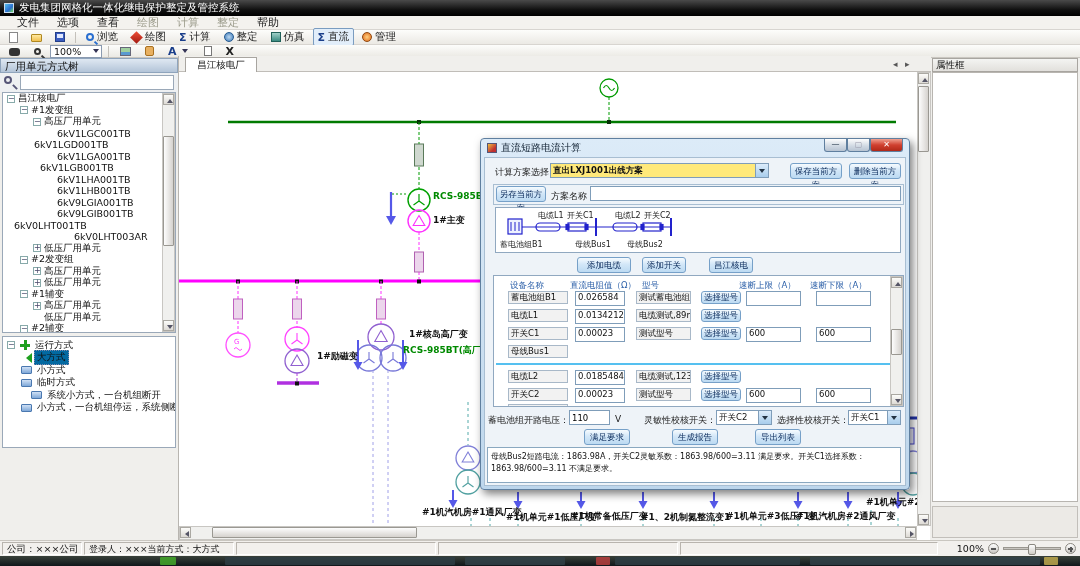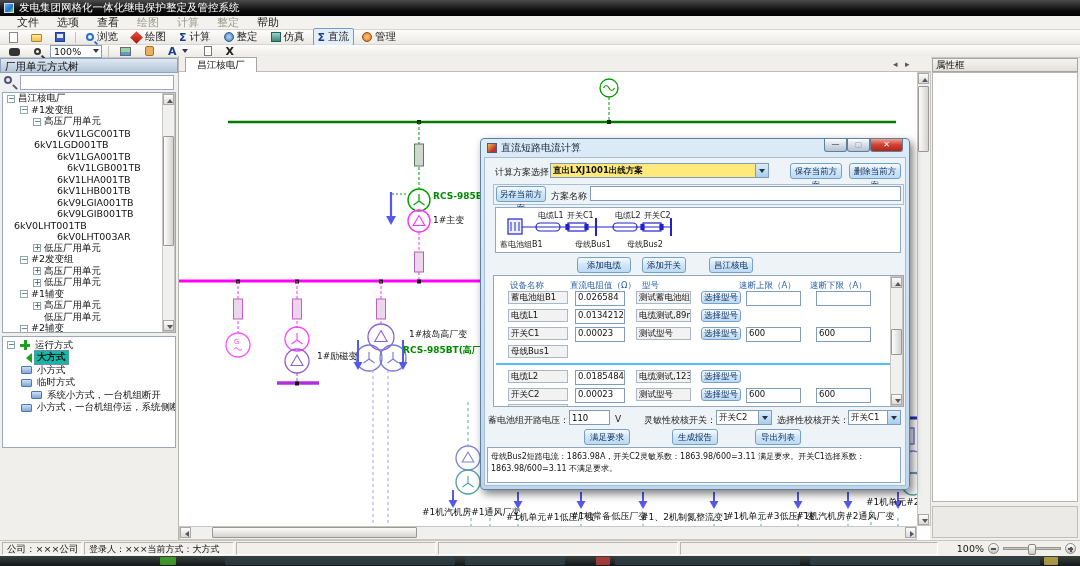--- a/index.html
+++ b/index.html
@@ -46,40 +46,40 @@
   .ico-mag{position:absolute;left:4px;top:3px;width:8px;height:8px;border:2px solid #557;border-radius:50%;}
   .ico-mag:after{content:"";position:absolute;width:6px;height:2px;background:#557;transform:rotate(45deg);left:6px;top:8px;}
   #search-input{position:absolute;left:20px;top:2px;width:154px;height:15px;border:1px solid #9aa8b8;font-size:10px;padding:0 2px;}
   #tree-box{left:2px;top:92px;width:174px;height:241px;background:#fff;border:1px solid #9aa8b8;overflow:hidden;}
   #modes-box{left:2px;top:336px;width:174px;height:112px;background:#fff;border:1px solid #9aa8b8;overflow:hidden;padding-top:2px;}
   .trow{height:11.5px;display:flex;align-items:center;font-size:9.5px;white-space:nowrap;}
   .expander{display:inline-block;width:8px;height:8px;border:1px solid #8aa;color:#446;font-size:8px;line-height:6px;text-align:center;margin-right:3px;background:#fff;flex:none;}
   .tspacer{display:inline-block;width:11px;flex:none;}
   .mrow{height:12.5px;display:flex;align-items:center;font-size:9.5px;white-space:nowrap;padding-left:4px;}
   .mrow .lbl{padding:0 2px;}
-  .mrow.sel .lbl{background:#14b8a6;border:1px dotted #88a;font-weight:bold;}
+  .mrow.sel .lbl{background:#0369a1;border:1px dotted #88a;}
   .ico-plus{position:relative;width:10px;height:10px;margin:0 3px 0 2px;flex:none;}
   .ico-plus:before{content:"";position:absolute;left:4px;top:0;width:3px;height:10px;background:#1fa01f;}
   .ico-plus:after{content:"";position:absolute;left:0;top:4px;width:10px;height:3px;background:#1fa01f;}
   .ico-arrowl{width:0;height:0;border:5px solid transparent;border-right:6px solid #1fa01f;margin:0 2px 0 0;flex:none;}
   .ico-fold{width:11px;height:8px;background:linear-gradient(#cfe0f5,#7fa8d8);border:1px solid #4a78b0;border-radius:1px;margin-right:3px;flex:none;}
   #tree-sb{left:162px;top:93px;width:13px;height:239px;}
   
   .sb{background:#f0f0ee;border:1px solid #c8c6c2;}
   .sb-thumb{position:absolute;background:linear-gradient(90deg,#fdfdfd,#d5d2ce);border:1px solid #9a9892;border-radius:1px;}
   .sb-thumb.h{background:linear-gradient(#fdfdfd,#d5d2ce);}
   .sb-btn{position:absolute;width:11px;height:11px;background:linear-gradient(#fcfcfa,#dddad5);border:1px solid #aaa8a2;}
   .tri{position:absolute;width:0;height:0;}
   
   #canvas{left:178px;top:56px;width:752px;height:484px;background:#fff;border-left:1px solid #b8b5b0;}
   #tabstrip{position:absolute;left:0;top:0;width:752px;height:16px;background:#f0efec;border-bottom:1px solid #c0bdb8;}
   #tab1{position:absolute;left:6px;top:1px;width:72px;height:15px;background:#fff;border:1px solid #a8a5a0;border-bottom:none;font-size:9.5px;text-align:center;padding-top:1px;}
   .tabnav{position:absolute;top:3px;font-size:9px;color:#555;}
   #svgwrap{position:absolute;left:0;top:16px;width:738px;height:454px;overflow:hidden;}
-  .dlabel{position:absolute;font-size:9px;white-space:nowrap;color:#111;}
+  .dlabel{position:absolute;font-size:9px;white-space:nowrap;color:#111;font-weight:bold;}
   .dlabel.green{color:#008a00;font-weight:bold;}
   
   #right-header{left:932px;top:58px;width:146px;height:14px;background:linear-gradient(#f4f4f2,#e2e0dc);border:1px solid #a8a5a0;font-size:9.5px;padding:0 3px;}
   #right-body{left:932px;top:72px;width:146px;height:430px;background:#fff;border:1px solid #b8b5b0;}
   #right-foot{left:932px;top:506px;width:146px;height:32px;background:#eceae6;border:1px solid #c2bfba;}
   
   #dialog{left:480px;top:138px;width:430px;height:352px;background:linear-gradient(#dcebf8,#bdd6ec);border:1px solid #5f7f9f;border-radius:4px;box-shadow:3px 4px 8px rgba(0,0,0,.5);}
   #dlg-title{position:absolute;left:0;top:0;width:100%;height:18px;display:flex;align-items:center;padding-left:6px;font-size:10px;color:#123;}
   .dlg-ico{width:10px;height:10px;background:linear-gradient(135deg,#f0c040,#c03030 70%);border:1px solid #557;margin-right:4px;}
   #dlg-btns{position:absolute;right:6px;top:0;display:flex;}
@@ -231,21 +231,21 @@
         <span>6kV1LGC001TB</span>
       </div>
       <div class="trow" style="padding-left: 20px;">
         <span class="tspacer"></span>
         <span>6kV1LGD001TB</span>
       </div>
       <div class="trow" style="padding-left: 43px;">
         <span class="tspacer"></span>
         <span>6kV1LGA001TB</span>
       </div>
-      <div class="trow" style="padding-left: 53px;">
+      <div class="trow" style="padding-left: 26px;">
         <span class="tspacer"></span>
         <span>6kV1LGB001TB</span>
       </div>
       <div class="trow" style="padding-left: 43px;">
         <span class="tspacer"></span>
         <span>6kV1LHA001TB</span>
       </div>
       <div class="trow" style="padding-left: 43px;">
         <span class="tspacer"></span>
         <span>6kV1LHB001TB</span>
@@ -255,21 +255,21 @@
         <span>6kV9LGIA001TB</span>
       </div>
       <div class="trow" style="padding-left: 43px;">
         <span class="tspacer"></span>
         <span>6kV9LGIB001TB</span>
       </div>
       <div class="trow" style="">
         <span class="tspacer"></span>
         <span>6kV0LHT001TB</span>
       </div>
-      <div class="trow" style="padding-left: 43px;">
+      <div class="trow" style="padding-left: 60px;">
         <span class="tspacer"></span>
         <span>6kV0LHT003AR</span>
       </div>
       <div class="trow" style="padding-left: 30px;">
         <span class="expander">+</span>
         <span>低压厂用单元</span>
       </div>
       <div class="trow" style="padding-left: 17px;">
         <span class="expander">−</span>
         <span>#2发变组</span>

